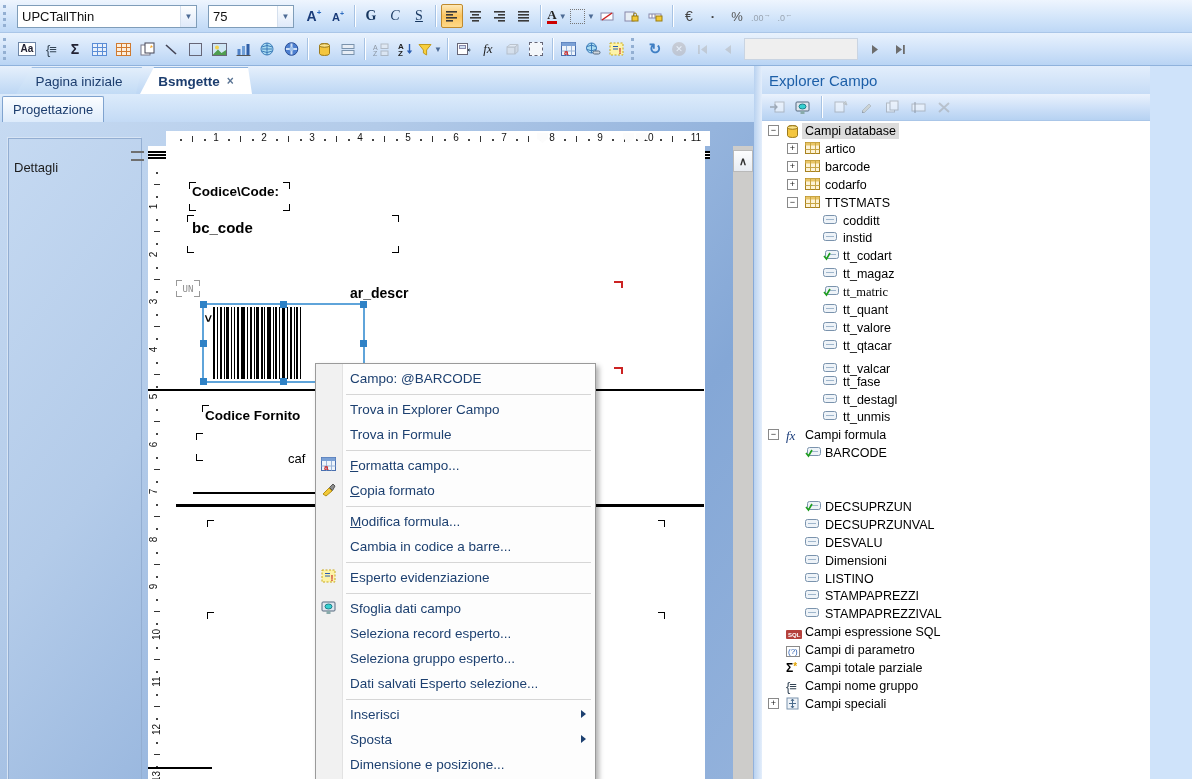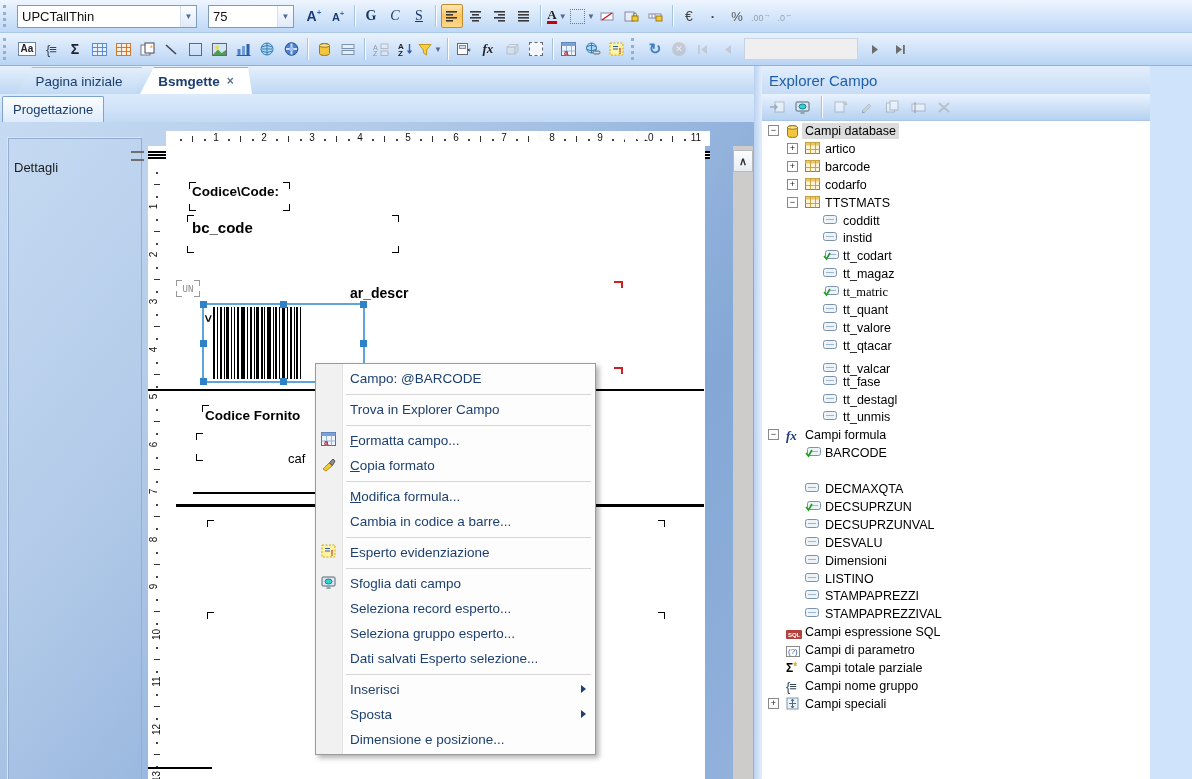--- a/index.html
+++ b/index.html
@@ -15,21 +15,21 @@
   .combo{background:#fff;border:1px solid #7f9db9;height:21px;display:flex;align-items:center;font-size:13px;color:#111;}
   .combo .cval{padding:0 4px;flex:1;white-space:nowrap;overflow:hidden;}
   .combo .drop{width:15px;height:100%;display:flex;align-items:center;justify-content:center;color:#4d6b95;font-size:8px;border-left:1px solid #d5e0ee;background:linear-gradient(#fdfefe,#dfeafa);}
   .tbtn{min-width:22px;height:24px;display:flex;align-items:center;justify-content:center;border-radius:2px;position:relative;}
   .tbtn.active{background:linear-gradient(#fde8b8,#fbc45e 50%,#fdd98a);border:1px solid #c08a2d;box-sizing:border-box;}
   .tbtn.gray{opacity:.45;filter:grayscale(.8);}
   .tsep{width:1px;height:22px;background:#a7c3e4;margin:0 3px;box-shadow:1px 0 0 #fff;}
   .tx{font-size:13px;color:#223;}
   .aa{border:1px solid #6f87a8;background:#fff;font-size:10px;font-weight:bold;color:#223;padding:0 2px;line-height:12px;}
   .fmt{font-family:"Liberation Serif",serif;font-size:14px;color:#15355e;}
-  .fx-it{font-family:"Liberation Serif",serif;font-style:italic;font-weight:bold;font-size:13px;color:#222;}
+  .fx-it{font-family:"Liberation Serif",serif;font-style:italic;font-weight:normal;font-size:13px;color:#222;}
   .stopc{width:14px;height:14px;border-radius:50%;background:#caa3a3;color:#fff;font-size:9px;display:flex;align-items:center;justify-content:center;}
   .recbox{width:112px;height:20px;background:#efefef;border:1px solid #c9d4e2;margin:0 4px;}
   
   #tabstrip{left:0;top:66px;width:762px;height:28px;background:linear-gradient(#e6f0fc,#bdd7f4);}
   .dtab{position:absolute;bottom:0;height:26px;display:flex;align-items:center;justify-content:center;font-size:13.5px;color:#1c3d6e;}
   #tab-home{left:16px;width:126px;background:linear-gradient(#e2eefb,#c2dbf5);clip-path:polygon(16px 0,100% 0,calc(100% - 6px) 100%,0 100%);border-top:1px solid #9fbfe4;}
   #tab-doc{left:140px;width:112px;background:#fff;font-weight:bold;clip-path:polygon(14px 0,calc(100% - 4px) 0,100% 100%,0 100%);border-top:1px solid #8db2dd;gap:7px;}
   #tab-doc .close{font-weight:bold;color:#5a7494;font-size:12px;}
   
   #viewrow{left:0;top:94px;width:760px;height:28px;background:linear-gradient(#dcebfb,#c3daf5);border-bottom:1px solid #7fa3cf;}
@@ -847,29 +847,20 @@
       <div class="trow" style="top: 323.2px;">
         <span class="tico" style="left: 43px;">
           <svg width="16" height="12">
             <rect x="2.5" y="1.5" width="13" height="8" rx="2" fill="#eef3f8" stroke="#7a93ad"></rect>
             <line x1="5" y1="5.5" x2="13" y2="5.5" stroke="#9fb6cc"></line>
             <path d="M1 7 l2.5 3 l3.5 -6" stroke="#1e9e1e" stroke-width="1.6" fill="none"></path>
           </svg>
         </span>
         <span class="tlab" style="left: 60px;">BARCODE</span>
       </div>
-      <div class="trow" style="top: 359px;">
-        <span class="tico" style="left: 43px;">
-          <svg width="15" height="11">
-            <rect x="0.5" y="1.5" width="13" height="8" rx="2" fill="#eef3f8" stroke="#7a93ad"></rect>
-            <line x1="3" y1="5.5" x2="11" y2="5.5" stroke="#9fb6cc"></line>
-          </svg>
-        </span>
-        <span class="tlab" style="left: 60px;">DECMAXQTA</span>
-      </div>
       <div class="trow" style="top: 376.9px;">
         <span class="tico" style="left: 43px;">
           <svg width="16" height="12">
             <rect x="2.5" y="1.5" width="13" height="8" rx="2" fill="#eef3f8" stroke="#7a93ad"></rect>
             <line x1="5" y1="5.5" x2="13" y2="5.5" stroke="#9fb6cc"></line>
             <path d="M1 7 l2.5 3 l3.5 -6" stroke="#1e9e1e" stroke-width="1.6" fill="none"></path>
           </svg>
         </span>
         <span class="tlab" style="left: 60px;">DECSUPRZUN</span>
       </div>
@@ -954,20 +945,21 @@
         <span class="tlab" style="left: 40px;">Campi speciali</span>
       </div>
     </div>
 </div>
 
 <div id="ctxmenu" class="abs">
   <div class="gutter"></div>
 <div class="mitem"><span>Campo: @BARCODE</span></div>
     <div class="msep"></div>
     <div class="mitem"><span>Trova in Explorer Campo</span></div>
+    <div class="mitem"><span>Trova in Formule</span></div>
     <div class="msep"></div>
     <div class="mitem"><span class="micon">
         <svg width="16" height="15">
           <rect x="0.5" y="0.5" width="14" height="13" fill="#eef4fb" stroke="#4a6fae"></rect>
           <rect x="0.5" y="0.5" width="14" height="3.5" fill="#7ba1d6"></rect>
           <line x1="5.5" y1="4" x2="5.5" y2="13.5" stroke="#9ab4d8"></line>
           <line x1="10.5" y1="4" x2="10.5" y2="13.5" stroke="#9ab4d8"></line>
           <line x1="0.5" y1="9" x2="14.5" y2="9" stroke="#9ab4d8"></line>
           <text x="3" y="13" font-size="8" font-weight="bold" fill="#c22">a</text>
         </svg>

